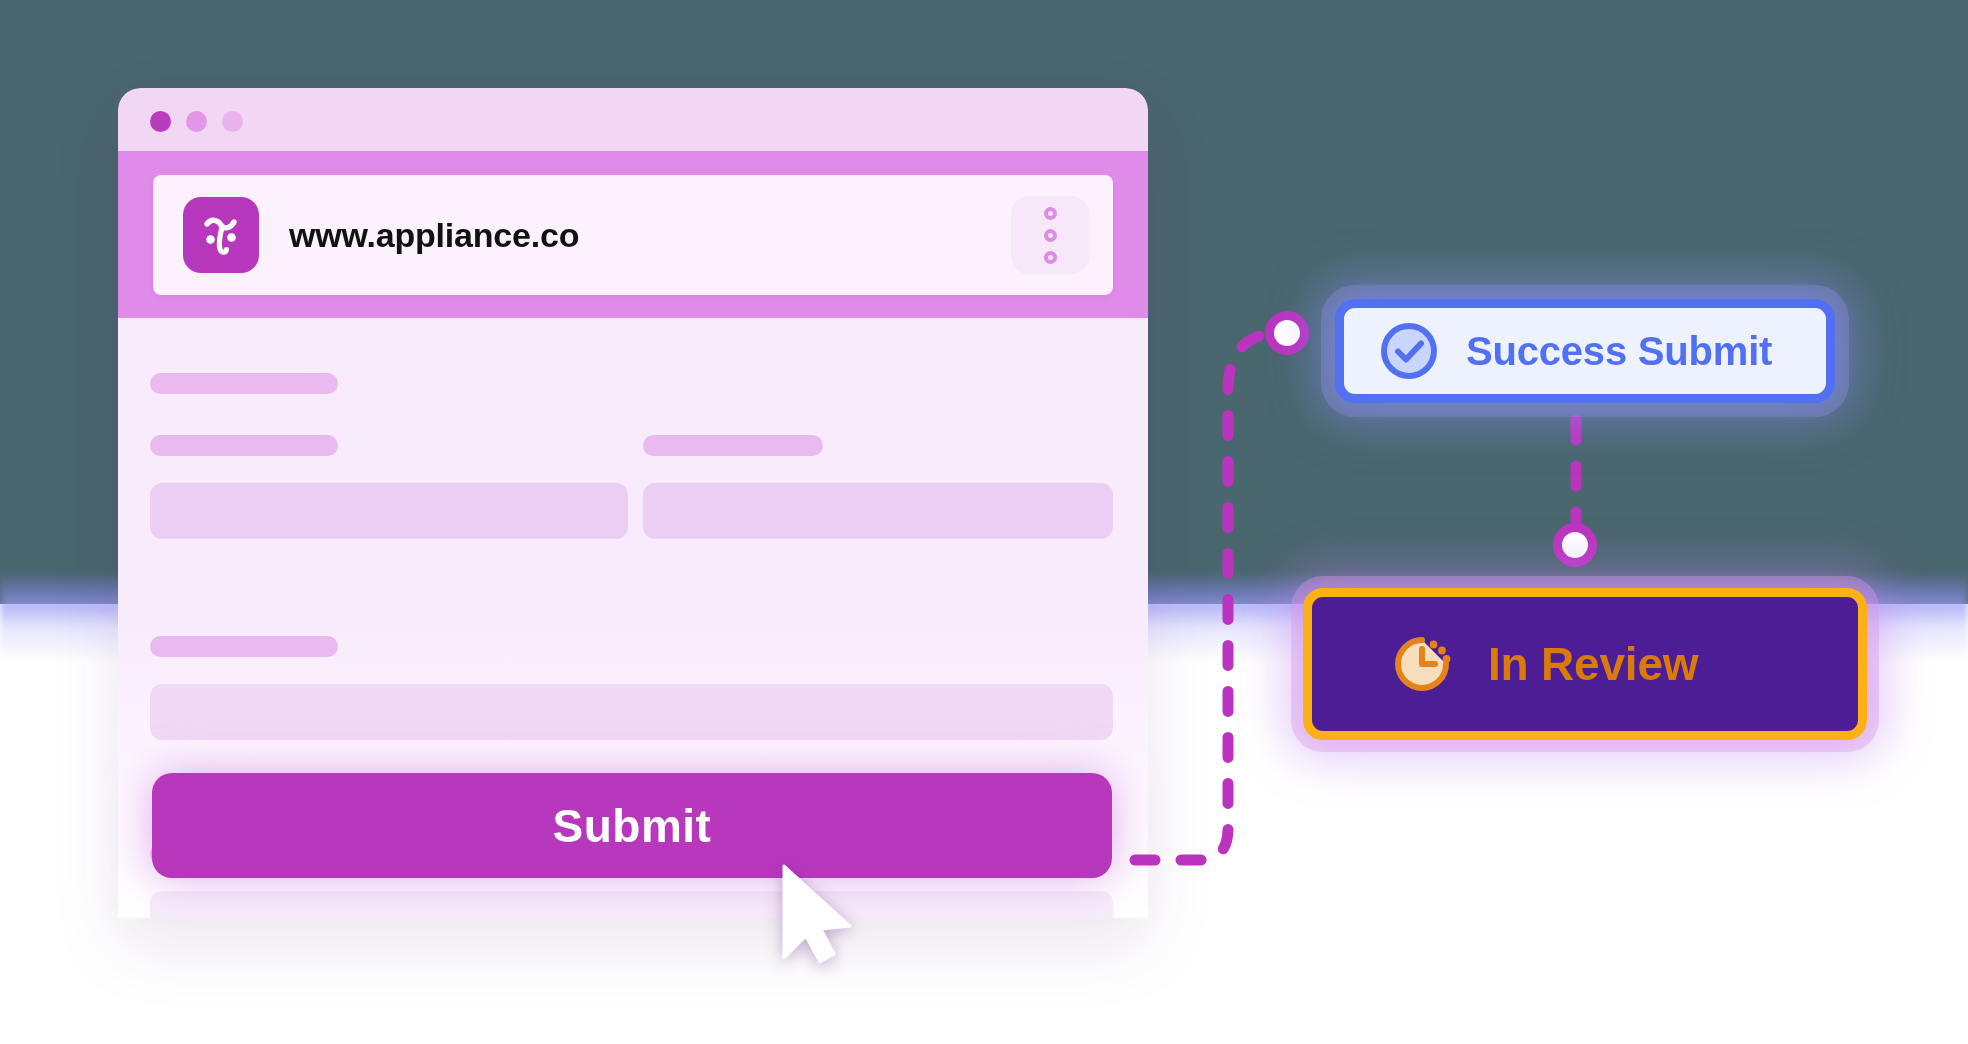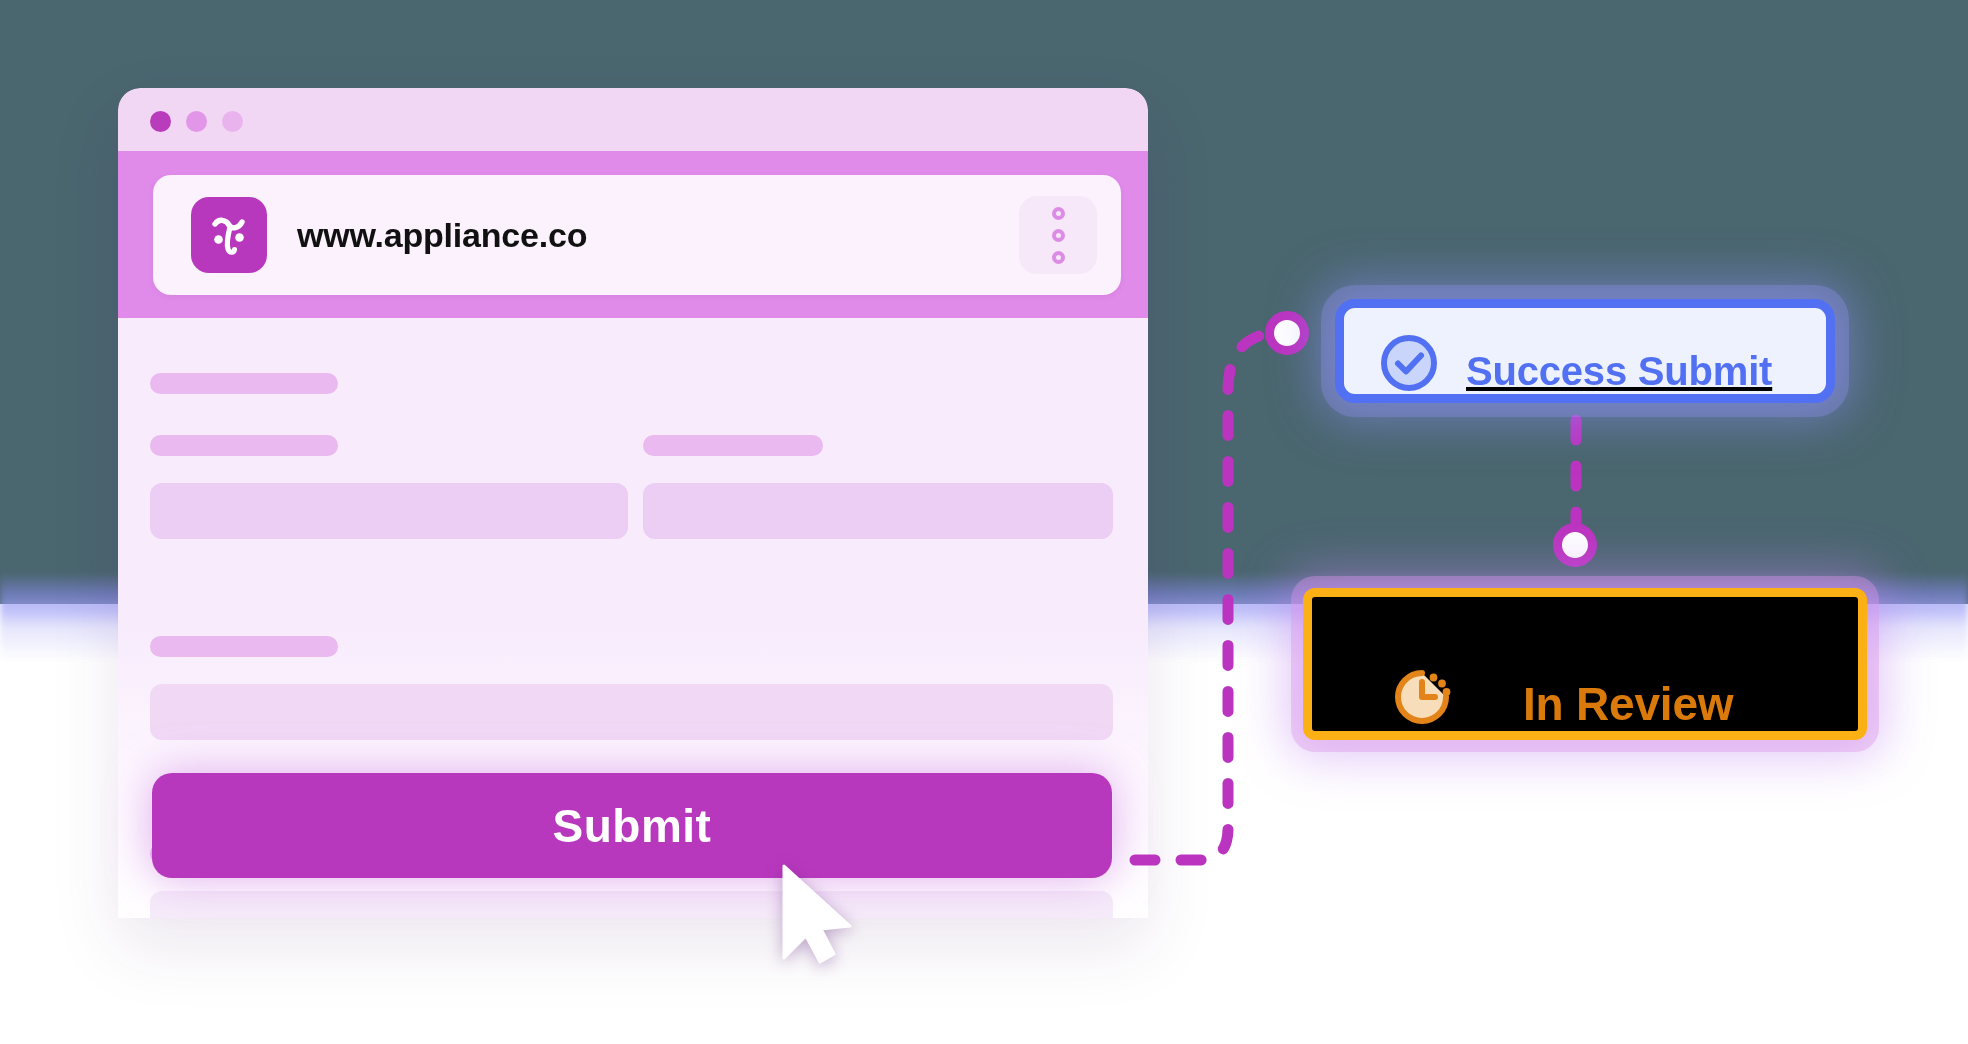--- a/index.html
+++ b/index.html
@@ -89,25 +89,24 @@
     height: 167px;
     background: #e08bea;
   }
   .addressbar {
     position: absolute;
     left: 35px;
     top: 24px;
     width: 960px;
     height: 120px;
     background: #fbf2fd;
-    border-radius: 18px;
+    border-radius: 8px;
     display: flex;
     align-items: center;
     box-shadow: 0 2px 6px rgba(120,40,140,0.08);
-    padding-left: 8px;
   }
   .favicon {
     width: 76px;
     height: 76px;
     margin-left: 30px;
     border-radius: 18px;
     background: #b838bd;
     position: relative;
     flex: 0 0 auto;
   }
@@ -218,46 +217,44 @@
     border: 9px solid #bb34c0;
     box-sizing: border-box;
   }
   .node.n1 { left: 1265px; top: 311px; }
   .node.n2 { left: 1553px; top: 523px; }
 
   
   .badge {
     position: absolute;
     display: flex;
-    align-items: flex-end;
+    align-items: center;
     box-sizing: border-box;
-    text-decoration: underline;
   }
   .badge-success {
     left: 1335px;
     top: 299px;
     width: 500px;
     height: 104px;
     background: #eef2fe;
     border: 9px solid #5271f2;
     border-radius: 20px;
     box-shadow: 0 0 0 14px rgba(150,150,250,0.30),
                 0 0 46px 18px rgba(140,145,250,0.50);
   }
   .badge-review {
     left: 1303px;
     top: 588px;
     width: 564px;
     height: 152px;
-    background: #000000;
+    background: #4c1d95;
     border: 9px solid #fbb015;
-    border-radius: 12px;
+    border-radius: 20px;
     box-shadow: 0 0 0 12px rgba(220,150,235,0.40),
                 0 0 48px 18px rgba(190,130,240,0.45);
-    gap: 35px;
   }
   .badge-icon {
     flex: 0 0 auto;
     margin-left: 34px;
     display: flex;
     align-items: center;
   }
   .badge-review .badge-icon { margin-left: 76px; }
   .badge-label {
     margin-left: 26px;

